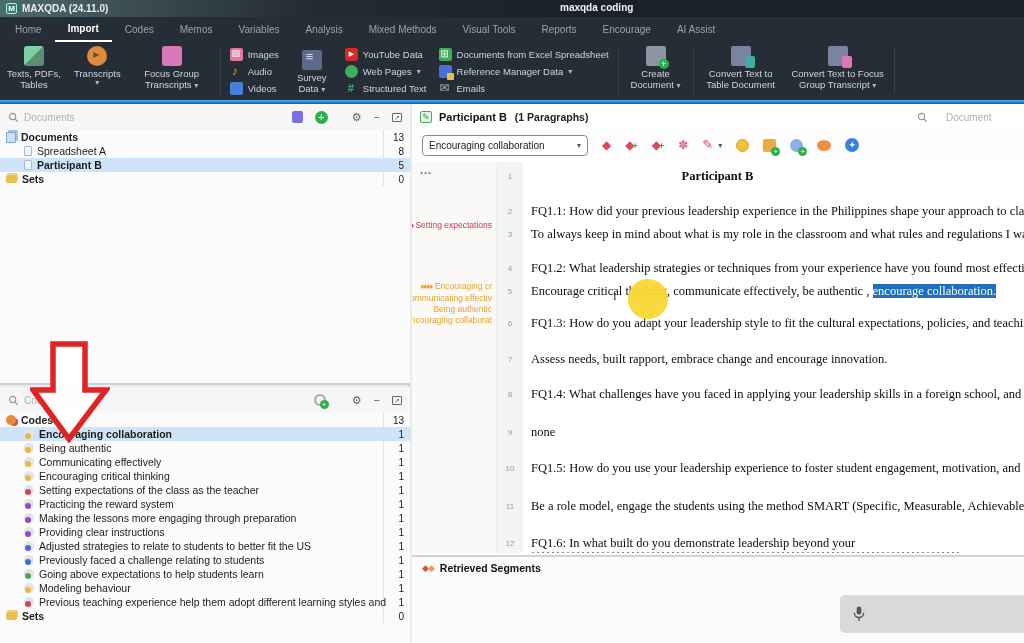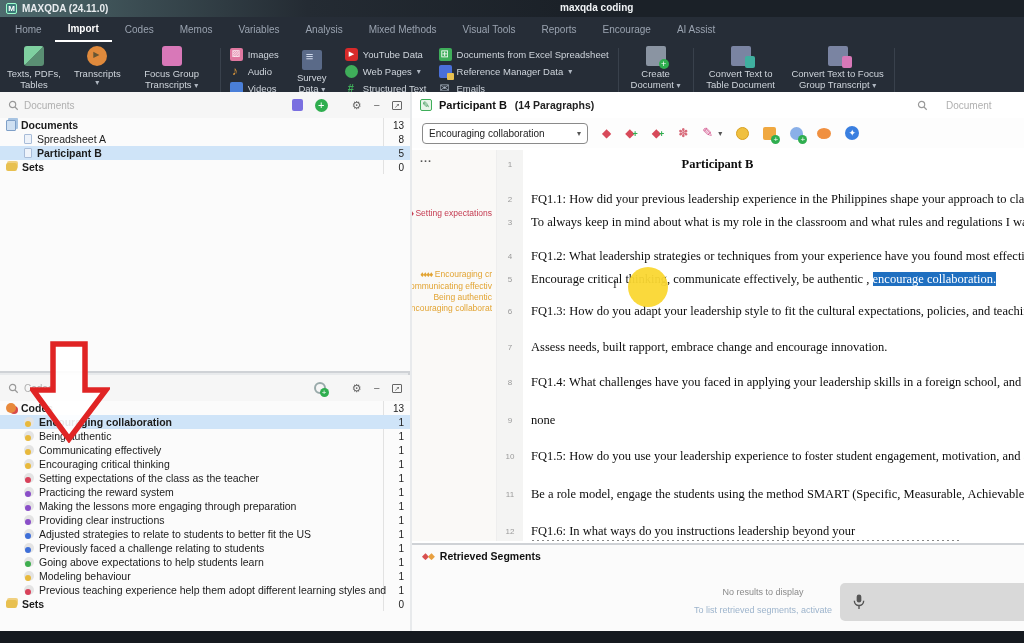--- a/index.html
+++ b/index.html
@@ -60,21 +60,21 @@
     color:#fff; border-radius:50%; font-size:9px; line-height:10px; text-align:center; }
   .ic-convert1 { background:#7a84a2; border-radius:2px; }
   .ic-convert1:after { content:""; position:absolute; right:-4px; bottom:-2px; width:10px; height:12px; background:#3faf9f; border-radius:2px; }
   .ic-convert2 { background:#7a84a2; border-radius:2px; }
   .ic-convert2:after { content:""; position:absolute; right:-4px; bottom:-2px; width:10px; height:12px; background:#d878b8; border-radius:2px; }
 
   .blue-line { position:absolute; left:0; top:100px; width:1024px; height:4px;
     background:linear-gradient(180deg,#5db0ec 0%,#1565c0 80%); }
 
   
-  .workspace { position:absolute; left:0; top:92px; width:925px; height:539px; background:#e8eaec; }
+  .workspace { position:absolute; left:0; top:104px; width:925px; height:539px; background:#e8eaec; }
   .left-col { position:absolute; left:0; top:0; width:410px; height:539px; border-right:2px solid #cfd2d6; }
   .panel { position:absolute; left:0; width:410px; background:#fbfbfb; }
   .docs-panel { top:0; height:281px; border-bottom:2px solid #cfd2d6; }
   .codes-panel { top:283px; height:256px; }
 
   .panel-header { height:26px; display:flex; align-items:center; padding:0 8px; background:#f6f6f6; }
   .search-wrap { display:flex; align-items:center; gap:5px; flex:1; }
   .search-input { border:none; outline:none; background:transparent; font-size:10px; color:#444; width:120px;
     font-family:"Liberation Sans",sans-serif; }
   .search-input::placeholder { color:#b0b0b0; }
@@ -492,21 +492,21 @@
           </div>
         </div>
       </section>
     </div>
 
     <div class="right-col">
       <section class="doc-browser">
         <div class="db-header">
           <span class="edit-ic">✎</span>
           <span class="db-title">Participant B</span>
-          <span class="db-sub">(14 Paragraphs)</span>
+          <span class="db-sub">(1 Paragraphs)</span>
           <div class="db-search">
             <svg width="11" height="11" viewBox="0 0 12 12">
                 <circle cx="5" cy="5" r="3.4" fill="none" stroke="#999" stroke-width="1.3"></circle>
                 <line x1="7.6" y1="7.6" x2="10.6" y2="10.6" stroke="#999" stroke-width="1.3"></line>
               </svg>
             <input class="search-input" style="width: 70px;" placeholder="Document">
           </div>
         </div>
         <div class="db-toolbar">
           <div class="combo">
@@ -590,37 +590,33 @@
               <div class="para-row">
                 <span class="para-num">10</span>
                 <span class="para-text"><span>FQ1.5: How do you use your leadership experience to foster student engagement, motivation, and academic success in your c</span></span>
               </div>
               <div class="para-row">
                 <span class="para-num">11</span>
                 <span class="para-text"><span>Be a role model, engage the students using the method SMART (Specific, Measurable, Achievable, Relevant and Time-bound</span></span>
               </div>
               <div class="para-row">
                 <span class="para-num">12</span>
-                <span class="para-text"><span>FQ1.6: In what ways do you instructions leadership beyond your</span></span>
+                <span class="para-text"><span>FQ1.6: In what built do you demonstrate leadership beyond your</span></span>
               </div>
             </div>
           <div class="clipped-line"></div>
           <span class="ibeam">I</span>
           <div class="click-dot"></div>
         </div>
       </section>
 
       <section class="retrieved">
         <div class="rs-header">
           <span class="rs-sym"><span style="color:#d85050;">◆</span><span style="color:#e8a040;">◆</span></span>
           <span class="rs-title">Retrieved Segments</span>
-        </div>
-        <div class="rs-empty">
-          <div class="rs-line1">No results to display</div>
-          <div class="rs-line2">To list retrieved segments, activate</div>
         </div>
         <div class="mic-box">
           <svg width="14" height="18" viewBox="0 0 24 30">
             <rect x="8" y="2" width="8" height="14" rx="4" fill="#555"></rect>
             <path d="M4 13a8 8 0 0 0 16 0" fill="none" stroke="#555" stroke-width="2.4"></path>
             <line x1="12" y1="21" x2="12" y2="27" stroke="#555" stroke-width="2.4"></line>
           </svg>
         </div>
       </section>
     </div>

